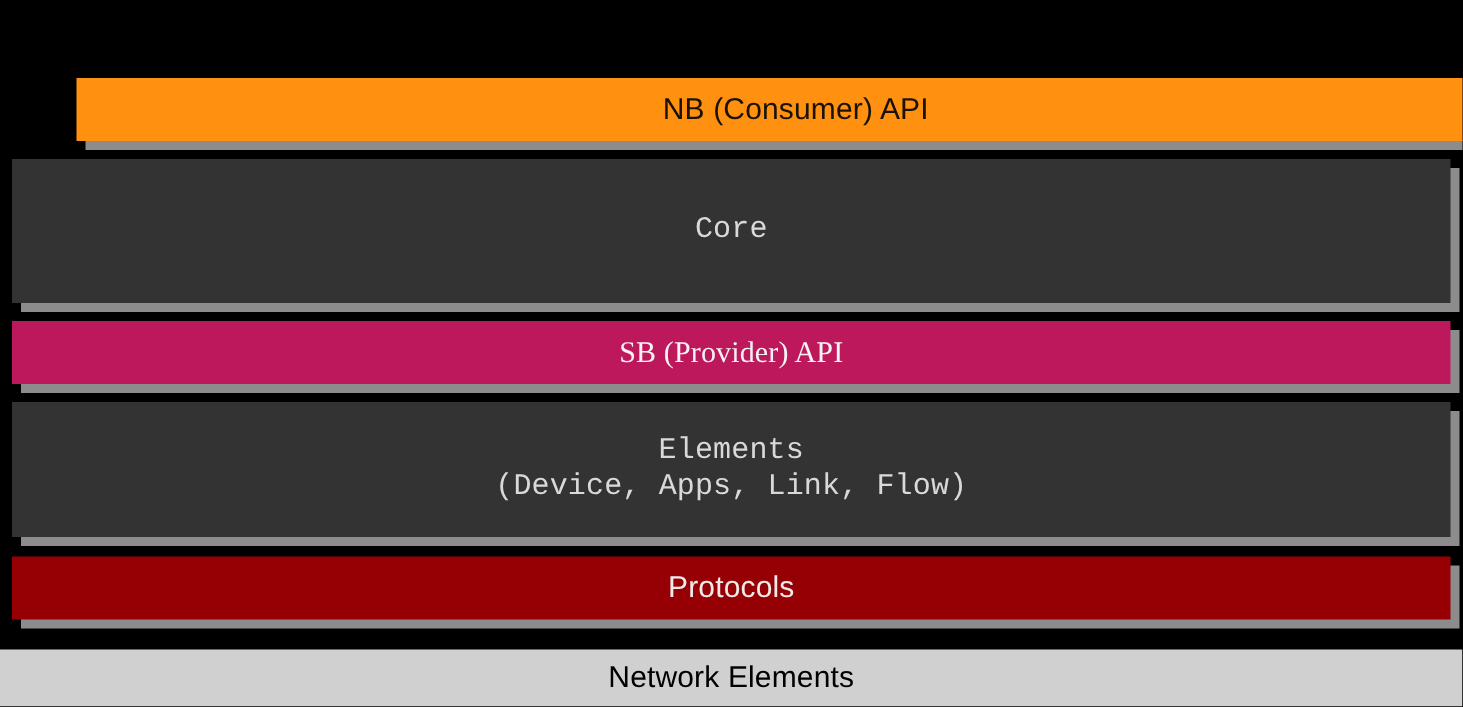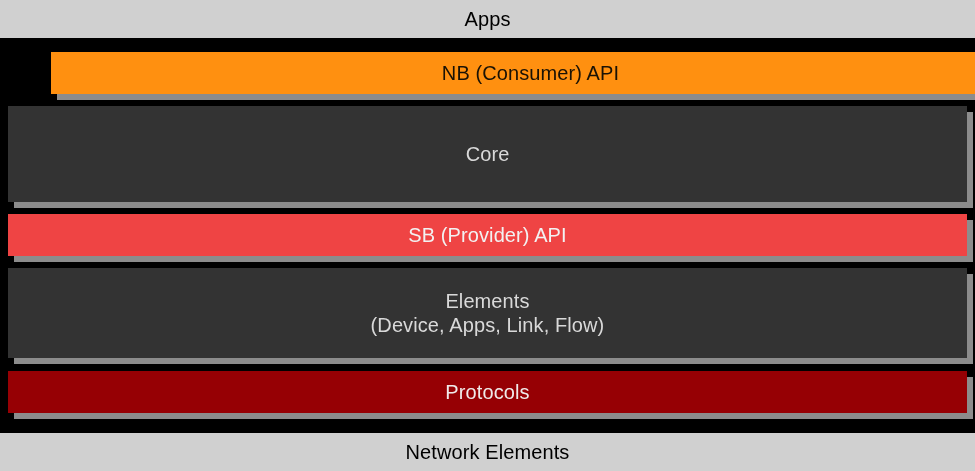--- a/index.html
+++ b/index.html
@@ -51,31 +51,33 @@
   }
 
   .band-api {
     font-size: 20px;
   }
 
   .band-panel {
     font-size: 20px;
     background: #333333;
     color: #d9d9d9;
+    font-family: Liberation Mono, monospace;
   }
 
   .band-orange {
     background: #ff9010;
     color: #1a1205;
     margin-left: 43px;
   }
 
   .band-green {
-    background: #ef4444;
+    background: #be185d;
     color: #f2f2f2;
+    font-family: Liberation Serif, serif;
   }
 
   .band-red {
     background: #960004;
     color: #f0eaea;
   }
 
   .line-primary {
     display: block;
   }
@@ -90,23 +92,20 @@
   #layer-sb-api        { top: 214px; height: 42px; }
   #layer-providers     { top: 268px; height: 90px; }
   #layer-protocols     { top: 371px; height: 42px; }
   #layer-network-elems { top: 433px; height: 38px; }
 </style>
 </head>
 <body>
 
 <div id="diagram">
 
-  <div class="layer band-plain" id="layer-apps">
-    <span class="line-primary">Apps</span>
-  </div>
 
   <div class="layer band-shadow band-api band-orange" id="layer-nb-api">
     <span class="line-primary">NB (Consumer) API</span>
   </div>
 
   <div class="layer band-shadow band-panel" id="layer-core">
     <span class="line-primary">Core</span>
   </div>
 
   <div class="layer band-shadow band-api band-green" id="layer-sb-api">

